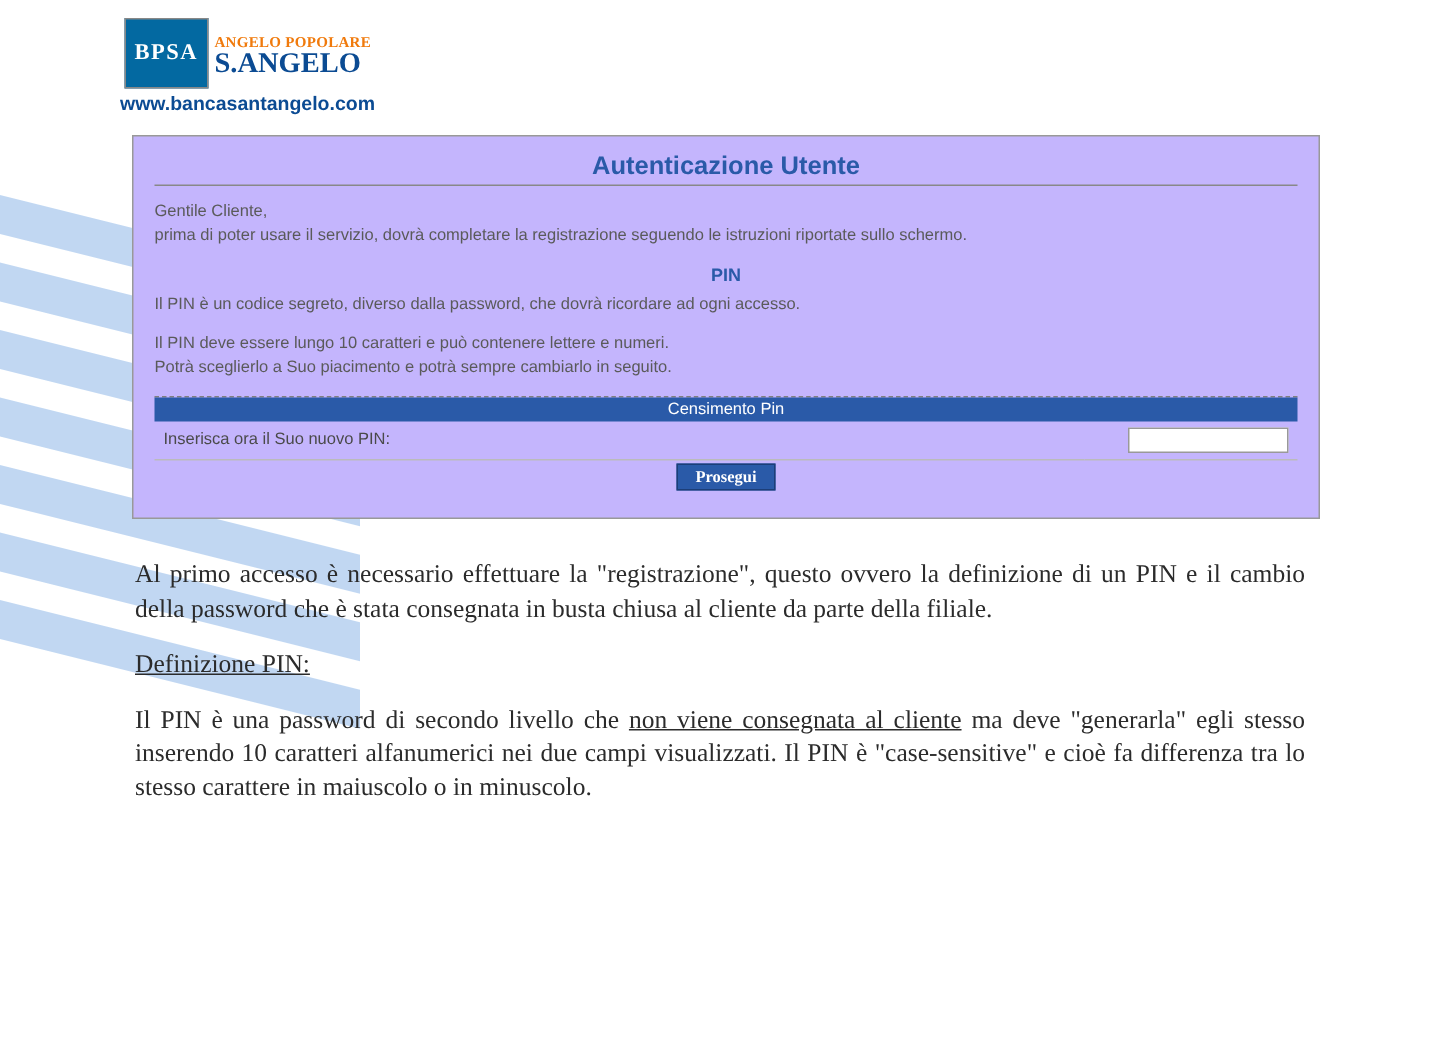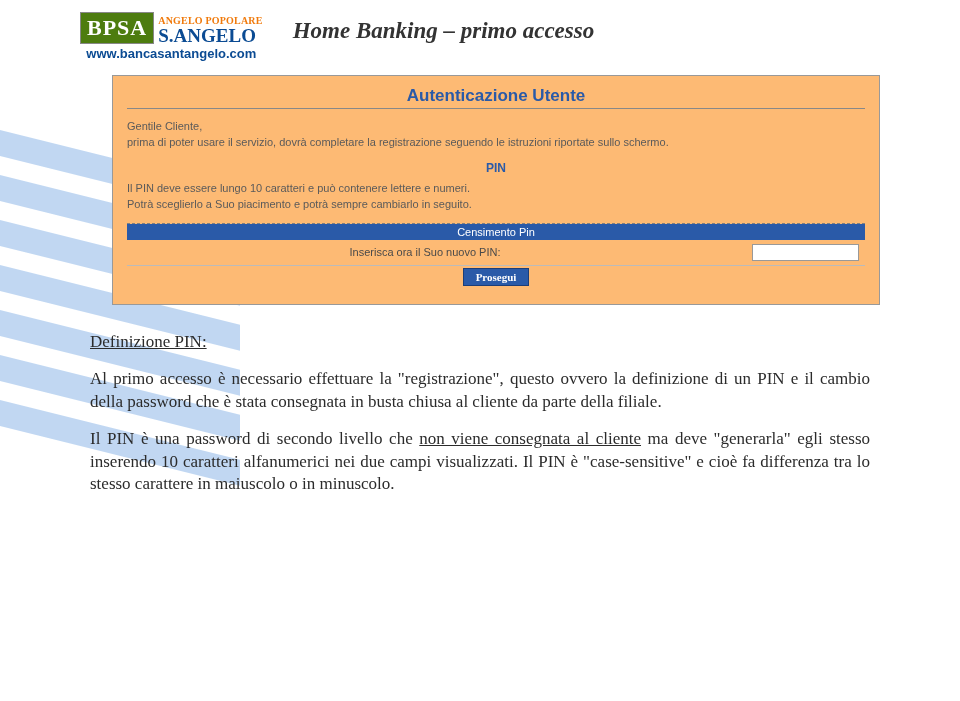--- a/index.html
+++ b/index.html
@@ -41,26 +41,26 @@
     display: flex;
     flex-direction: column;
     align-items: center;
   }
   .logo-row {
     display: flex;
     align-items: center;
     gap: 4px;
   }
   .bpsa-badge {
-    background: #4d7c0f;
+    background: #0369a1;
     color: #fff;
     font-family: Georgia, 'Times New Roman', serif;
     font-weight: bold;
-    font-size: 22px;
-    padding: 2px 6px;
+    font-size: 15px;
+    padding: 14px 6px;
     letter-spacing: 1px;
     border: 1px solid #888;
   }
   .sangelo {
     line-height: 0.9;
     font-family: Georgia, 'Times New Roman', serif;
   }
   .sangelo .top {
     color: #f07a0c;
     font-size: 10px;
@@ -82,23 +82,23 @@
     font-family: "Times New Roman", Times, serif;
     font-style: italic;
     font-weight: bold;
     font-size: 23px;
     color: #333;
     margin-top: 6px;
   }
   .panel-shell {
     position: relative;
     z-index: 2;
-    margin: 14px 80px 0 112px;
+    margin: 14px 80px 0 88px;
     border: 1px solid #999;
-    background: #fdba74;
+    background: #c4b5fd;
     padding: 10px 14px 18px 14px;
     font-size: 11px;
     color: #5a5a5a;
   }
   .panel-title {
     text-align: center;
     color: #2a5aa8;
     font-weight: bold;
     font-size: 17px;
     border-bottom: 1px solid #888;
@@ -123,21 +123,20 @@
     font-weight: normal;
     text-align: center;
     font-size: 11px;
     padding: 2px 0;
   }
   .form-table {
     width: 100%;
     border-collapse: collapse;
     font-size: 11px;
     color: #4a4a4a;
-    text-align: center;
   }
   .form-table td { padding: 4px 6px; }
   .form-table tr.border td { border-bottom: 1px solid #bbb; }
   .faux-input {
     display: inline-block;
     min-width: 105px;
     height: 15px;
     border: 1px solid #999;
     background: #fff;
     vertical-align: middle;
@@ -189,33 +188,33 @@
   <div class="logo-wrap">
     <div class="logo-row">
       <span class="bpsa-badge">BPSA</span>
       <span class="sangelo">
         <span class="top">ANGELO POPOLARE</span><br>
         <span class="mid">S.ANGELO</span>
       </span>
     </div>
     <div class="url">www.bancasantangelo.com</div>
   </div>
-  <div class="page-title">Home Banking – primo accesso</div>
 </div>
 
 <div class="panel-shell">
   <div class="panel-title">Autenticazione Utente</div>
 
   <p class="para">
     <span>Gentile Cliente,</span><br>
     <span>prima di poter usare il servizio, dovrà completare la registrazione seguendo le istruzioni riportate sullo schermo.</span>
   </p>
 
   <div class="section-pin">PIN</div>
 
+  <p class="para">Il PIN è un codice segreto, diverso dalla password, che dovrà ricordare ad ogni accesso.</p>
   <p class="para">
     <span>Il PIN deve essere lungo 10 caratteri e può contenere lettere e numeri.</span><br>
     <span>Potrà sceglierlo a Suo piacimento e potrà sempre cambiarlo in seguito.</span>
   </p>
 
   <div class="dash-top"></div>
   <div class="cens-bar">Censimento Pin</div>
   <table class="form-table">
     <tbody>
         <tr class="border">
@@ -225,20 +224,20 @@
       </td>
     </tr>
   </tbody>
     </table>
   <div class="prosegui">
     <span class="prosegui-btn">Prosegui</span>
   </div>
 </div>
 
 <div class="body-text">
+  <p>Al primo accesso è necessario effettuare la "registrazione", questo ovvero la definizione di un PIN e il cambio della password che è stata consegnata in busta chiusa al cliente da parte della filiale.</p>
   <p>
     <span class="underline">Definizione PIN:</span>
   </p>
-  <p>Al primo accesso è necessario effettuare la "registrazione", questo ovvero la definizione di un PIN e il cambio della password che è stata consegnata in busta chiusa al cliente da parte della filiale.</p>
   <p>
     <span>Il PIN è una password di secondo livello che </span><span class="underline">non viene consegnata al cliente</span><span> ma deve "generarla" egli stesso inserendo 10 caratteri alfanumerici nei due campi visualizzati. Il PIN è "case-sensitive" e cioè fa differenza tra lo stesso carattere in maiuscolo o in minuscolo.</span>
   </p>
 </div>
 
 </body></html>

